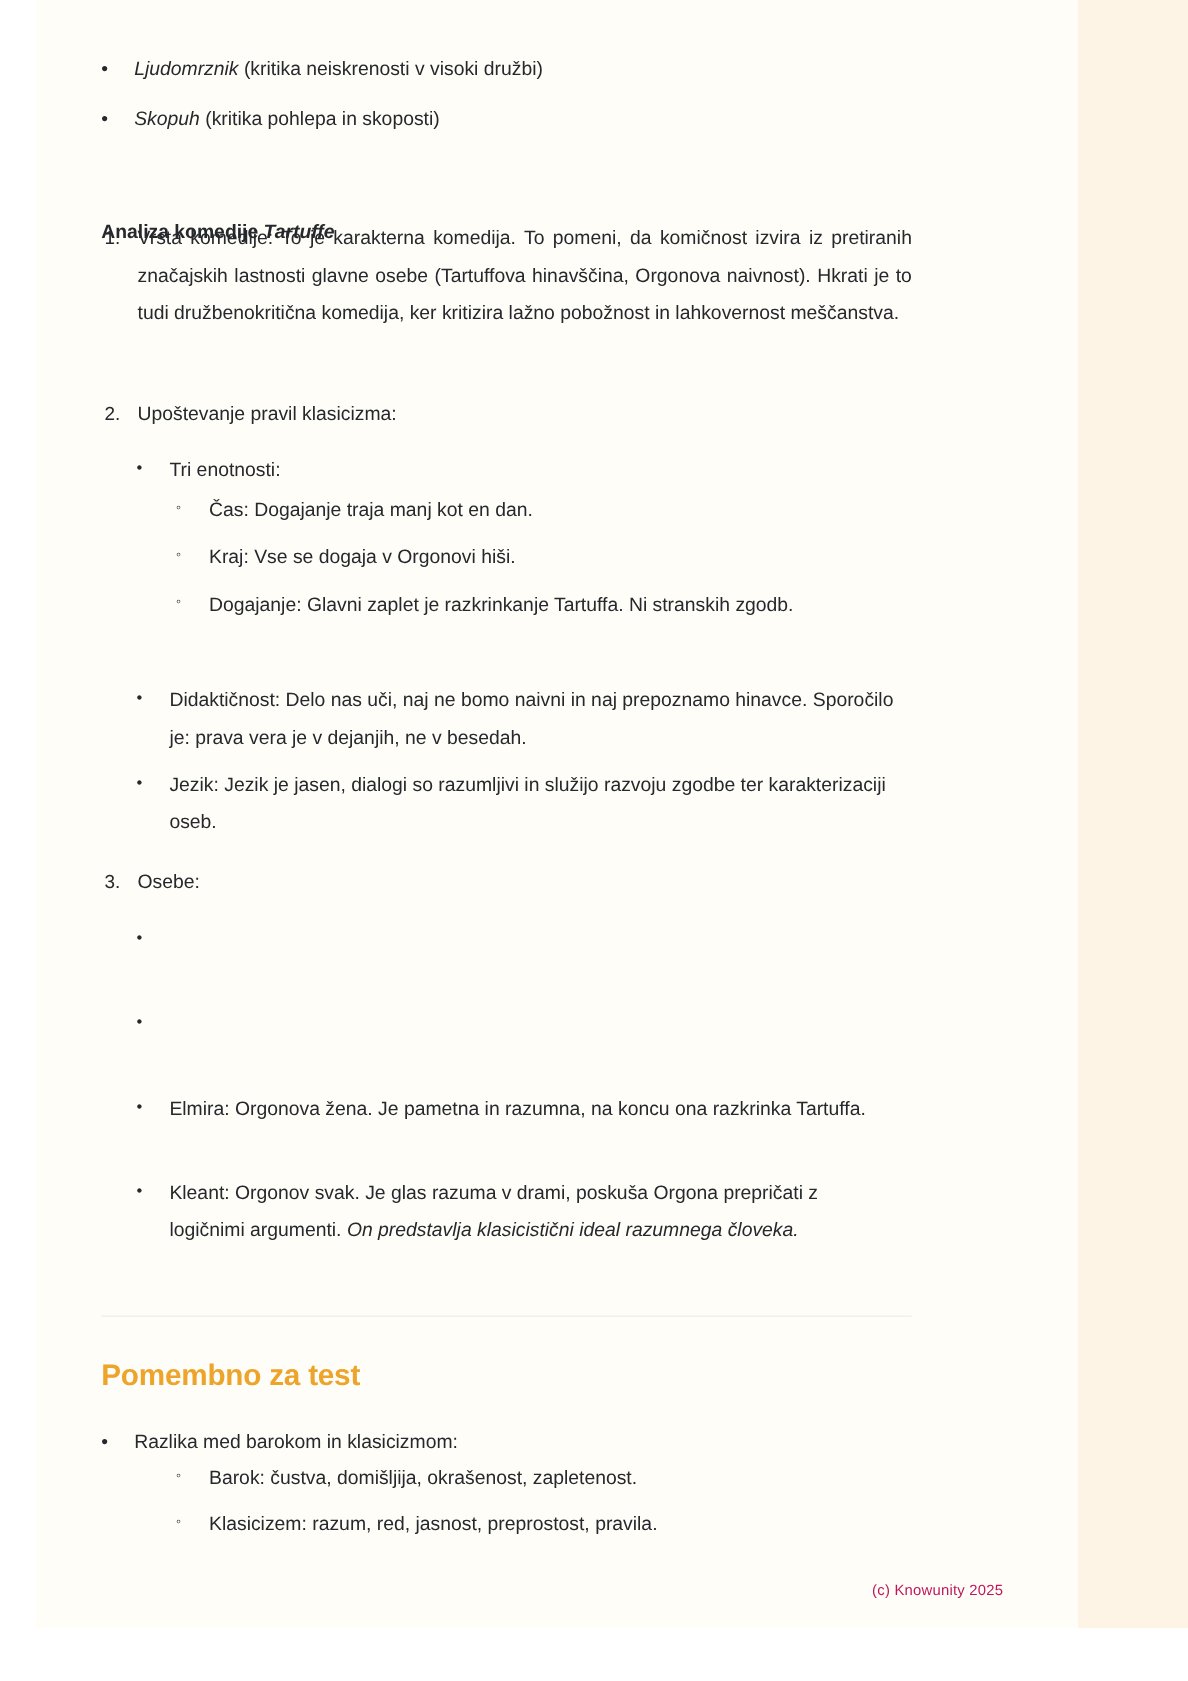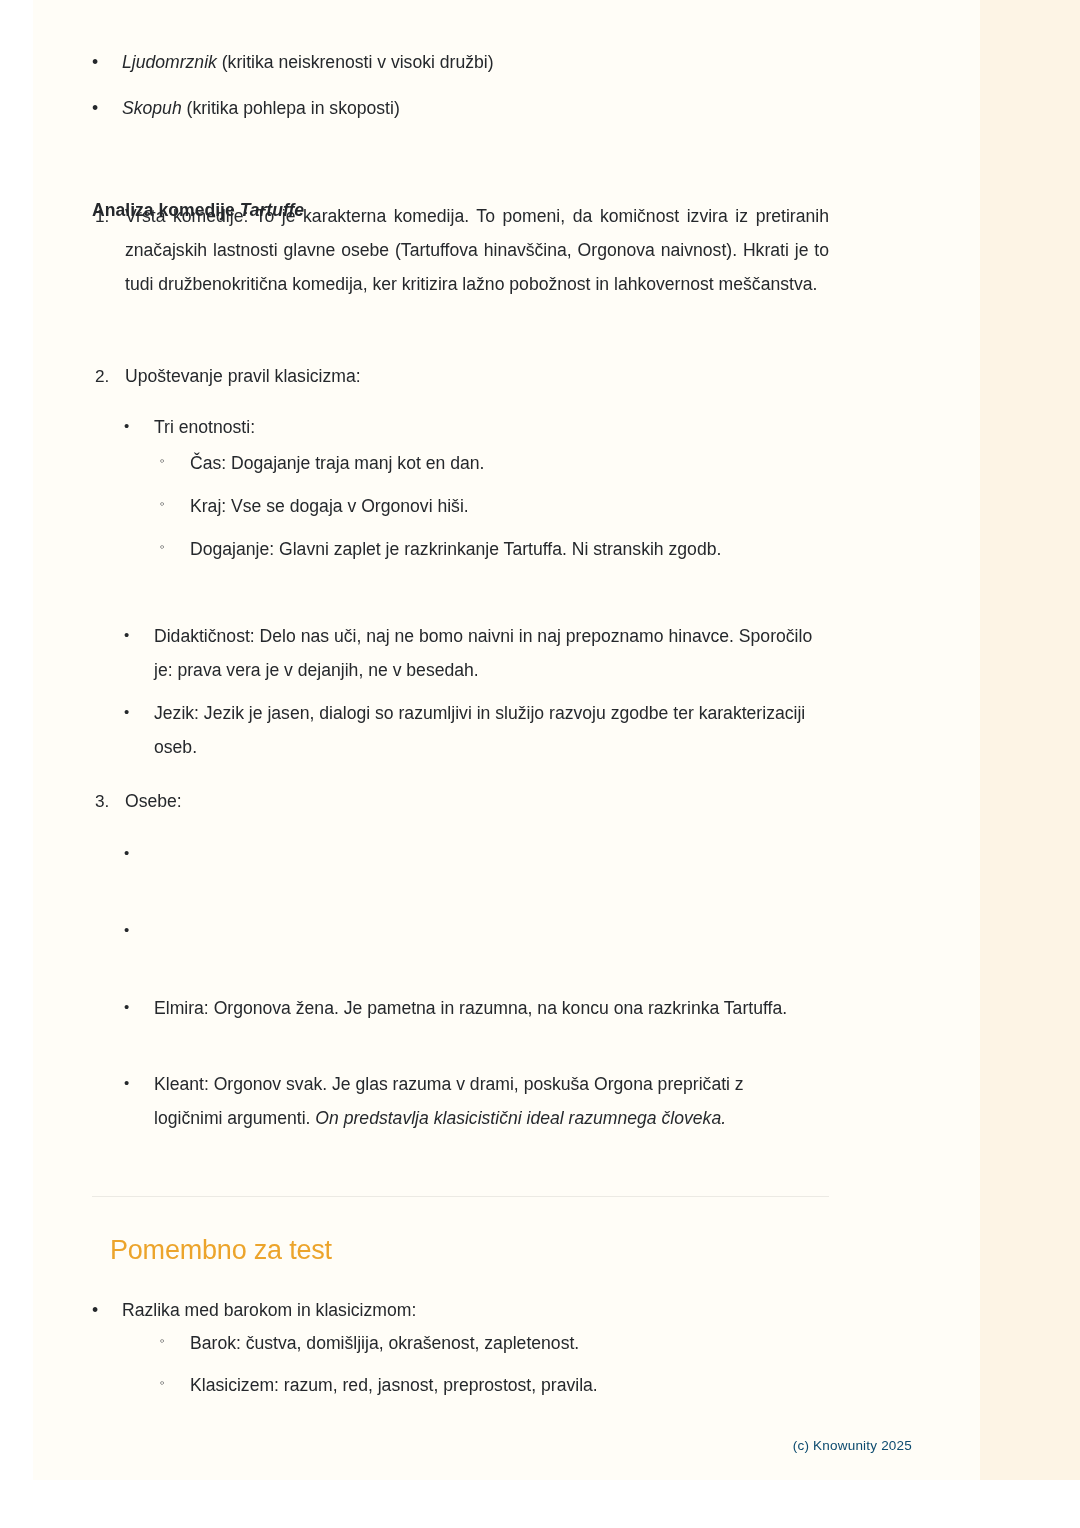--- a/index.html
+++ b/index.html
@@ -85,25 +85,24 @@
   i, .i { font-style: italic; text-align: right; }
 
   
   .indent-1 { margin-left: 0px; }     
   .indent-2 { margin-left: 32px; }    
   .indent-3 { margin-left: 68px; }    
 
   
   .sec-head {
     font-size: 27px;
-    font-weight: 400;
+    font-weight: 700;
     color: #eca42b;
     letter-spacing: -0.2px;
     line-height: 1.2;
-    margin-left: 18px;
   }
 
   hr.divider {
     position: absolute;
     left: 0;
     width: 737px;
     height: 0;
     border: none;
     border-top: 1.5px solid #eceae4;
     margin: 0;
@@ -113,21 +112,21 @@
     font-weight: 700;
     font-size: 17.6px;
   }
 
   
   #watermark {
     position: absolute;
     right: 68px;
     top: 1438px;
     font-size: 13.5px;
-    color: #0c4a6e;
+    color: #be185d;
     letter-spacing: 0.2px;
     white-space: nowrap;
   }
 </style>
 </head>
 <body>
 
 <div id="viewer">
 
   <div id="next-page-edge"></div>

